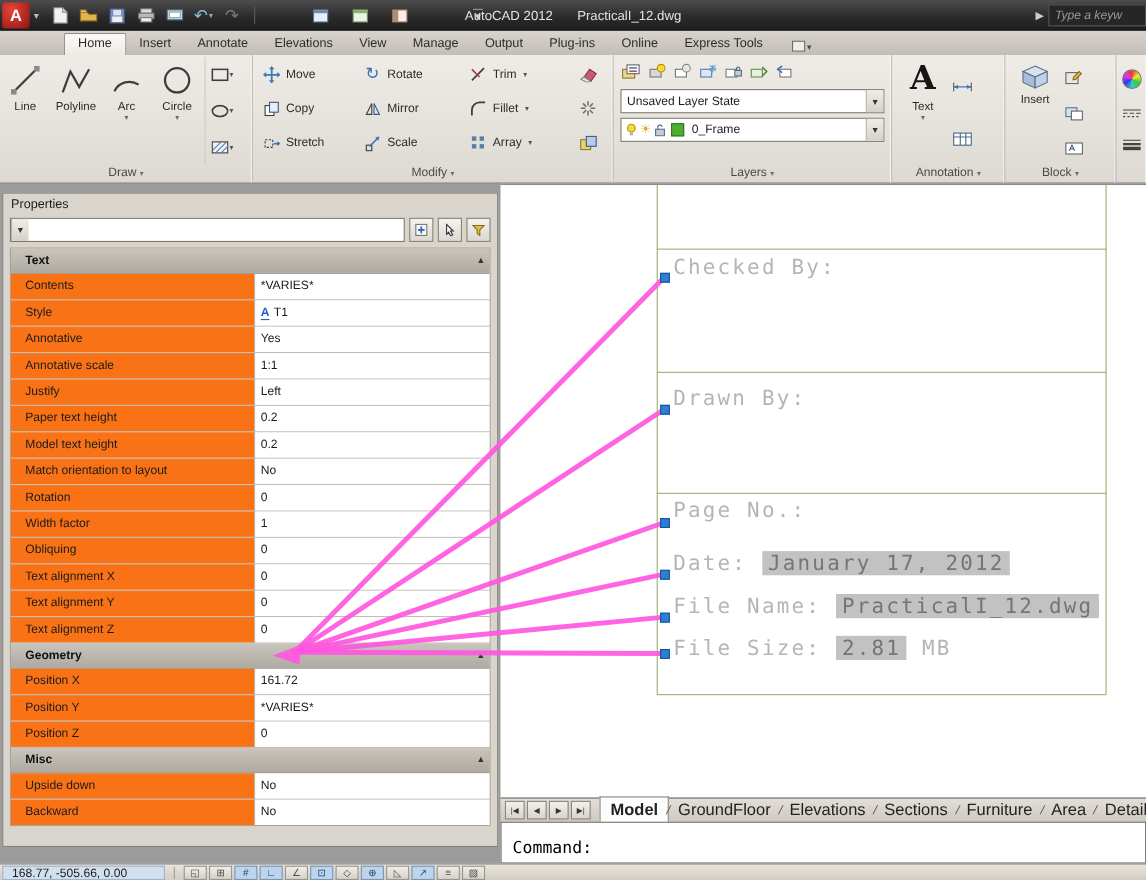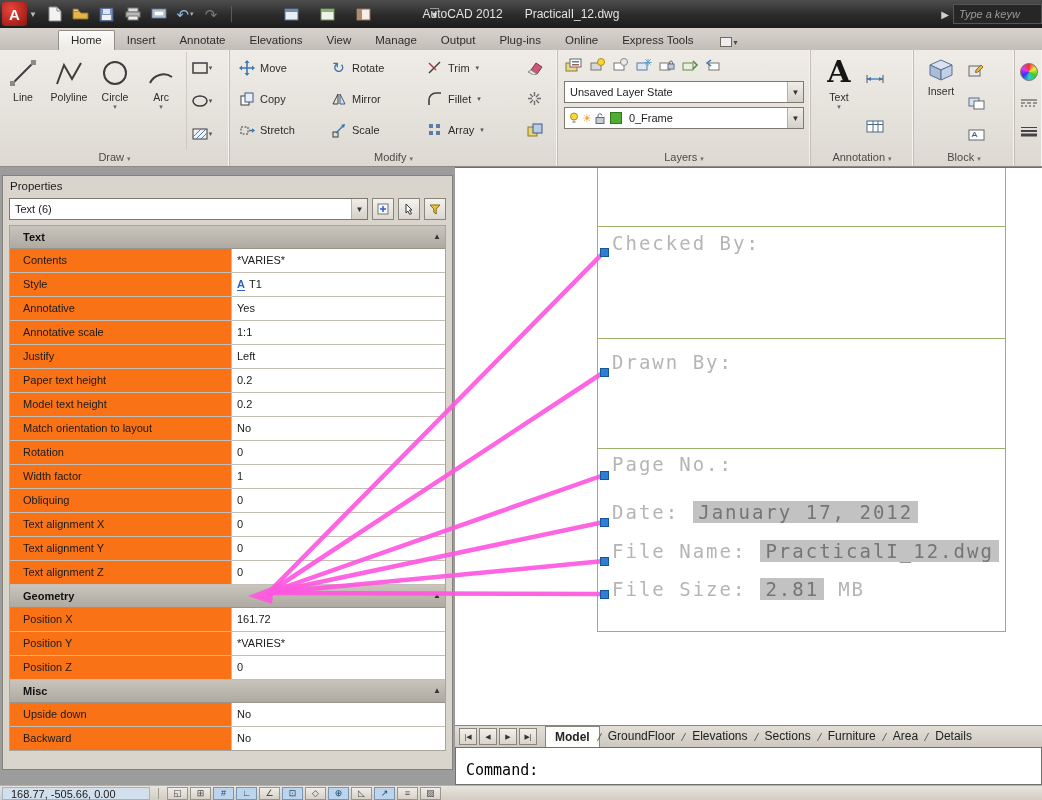--- a/index.html
+++ b/index.html
@@ -113,21 +113,21 @@
   .overlay{position:absolute;left:0;top:0;pointer-events:none;z-index:50;}
   .overlay line{stroke:#ff57e0;stroke-width:4.5;stroke-linecap:round;opacity:.92;}
   .overlay polygon{fill:#ff57e0;opacity:.92;}
   
   .layoutbar{position:absolute;left:455px;top:558px;width:587px;height:22px;
     background:linear-gradient(#e3dfd8,#cdc9c1);border-top:1px solid #8a867e;
     display:flex;align-items:center;padding-left:4px;box-sizing:border-box;}
   .navbtn{min-width:14px;height:15px;border:1px solid #8a867e;background:linear-gradient(#f3f0eb,#d8d4cc);
     font-size:7px;display:flex;align-items:center;justify-content:center;color:#333;margin-right:2px;padding:0 1px;}
   .ltabs{display:flex;align-items:center;margin-left:6px;height:100%;}
-  .ltab{padding:3px 9px 4px;font-size:12px;color:#222;}
+  .ltab{padding:3px 9px 4px;font-size:15px;color:#222;}
   .ltab.active{background:#fdfdfb;border:1px solid #8a867e;border-bottom:none;font-weight:bold;}
   .ltdiv{color:#55524d;margin:0 -2px;transform:skewX(-14deg);}
   
   .cmd{position:absolute;left:455px;top:580px;width:587px;height:38px;background:#fff;
     border:1px solid #70706e;box-sizing:border-box;}
   .cmd-prompt{font-family:"DejaVu Sans Mono",monospace;font-size:15px;color:#000;
     padding:13px 0 0 10px;}
   
   .statusbar{height:15px;background:linear-gradient(#e9e5dd,#cfcbc3);display:flex;
     align-items:center;border-top:1px solid #b5b1a9;}
@@ -260,33 +260,33 @@
           <span>
               <svg width="30" height="30">
                 <path d="M3 26 L10 7 L18 21 L27 5" fill="none" stroke="#3d3d3d" stroke-width="2"></path>
               </svg>
             </span>
           <span class="lbl">Polyline</span>
         </div>
         <div class="bigbtn">
           <span>
               <svg width="30" height="30">
+                <path d="M4 25 A15 15 0 0 1 26 19" fill="none" stroke="#3d3d3d" stroke-width="2"></path>
+              </svg>
+            </span>
+          <span class="lbl">Arc</span>
+          <span class="dn">▾</span>
+        </div>
+        <div class="bigbtn">
+          <span>
+              <svg width="30" height="30">
                 <circle cx="15" cy="15" r="11" fill="none" stroke="#3d3d3d" stroke-width="2"></circle>
               </svg>
             </span>
           <span class="lbl">Circle</span>
-          <span class="dn">▾</span>
-        </div>
-        <div class="bigbtn">
-          <span>
-              <svg width="30" height="30">
-                <path d="M4 25 A15 15 0 0 1 26 19" fill="none" stroke="#3d3d3d" stroke-width="2"></path>
-              </svg>
-            </span>
-          <span class="lbl">Arc</span>
           <span class="dn">▾</span>
         </div>
         <div class="smallcol">
           <div class="sbtn">
             <span>
                 <svg width="16" height="12">
                   <rect x="1" y="1" width="14" height="10" fill="none" stroke="#3d3d3d" stroke-width="1.5"></rect>
                 </svg>
               </span>
               <span class="dn">▾</span>
@@ -580,21 +580,20 @@
       <div class="rpanel-label"> </div>
     </div>
   </div>
 
   <div class="main">
 
     <div class="palette">
       <div class="pal-header">Properties</div>
       <div class="pal-selrow">
         <div class="combo">
-          <span class="ctext">Text (6)</span>
           <span class="carr">▼</span>
         </div>
         <div class="palbtn">
           <svg width="12" height="12">
               <rect x="1" y="1" width="10" height="10" fill="#f7f7f4" stroke="#777"></rect>
               <path d="M6 3v6M3 6h6" stroke="#2a62c8" stroke-width="1.5"></path>
             </svg>
         </div>
         <div class="palbtn">
           <svg width="12" height="12">

